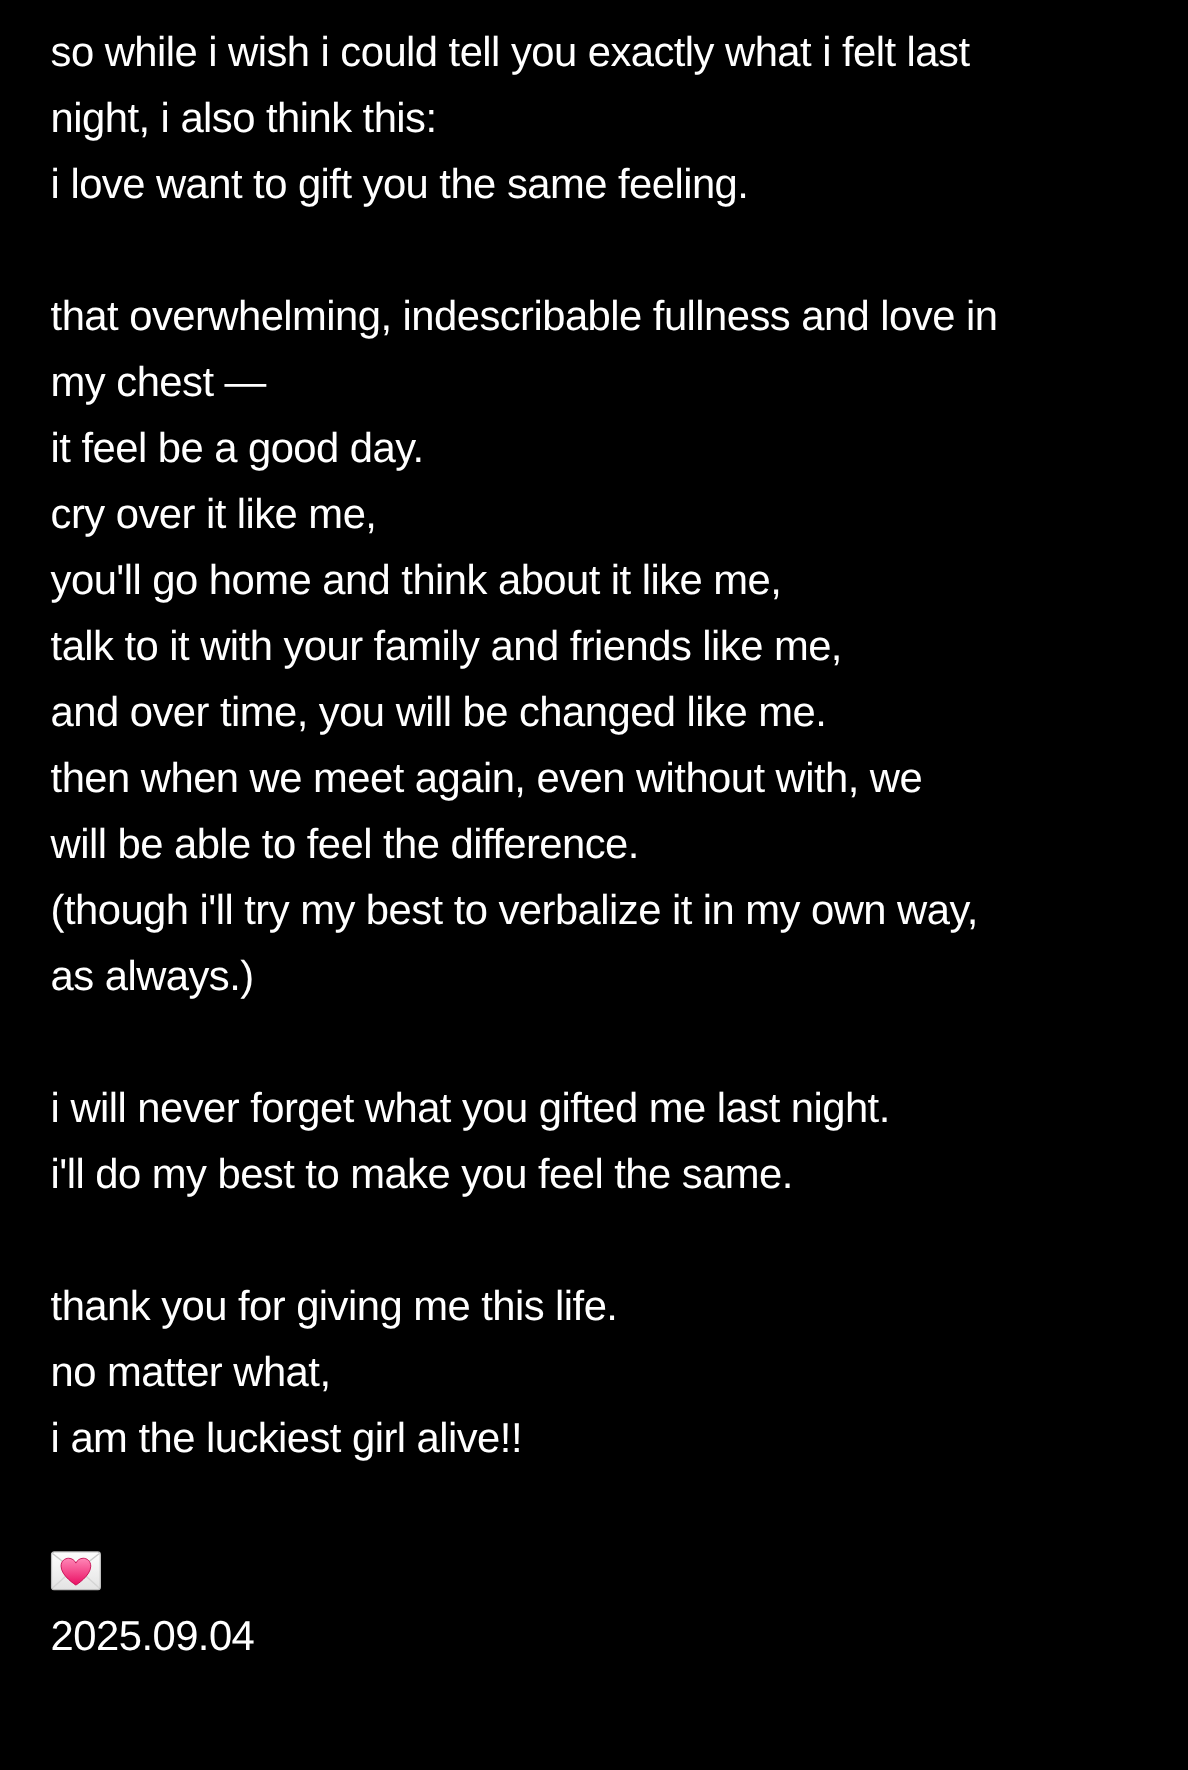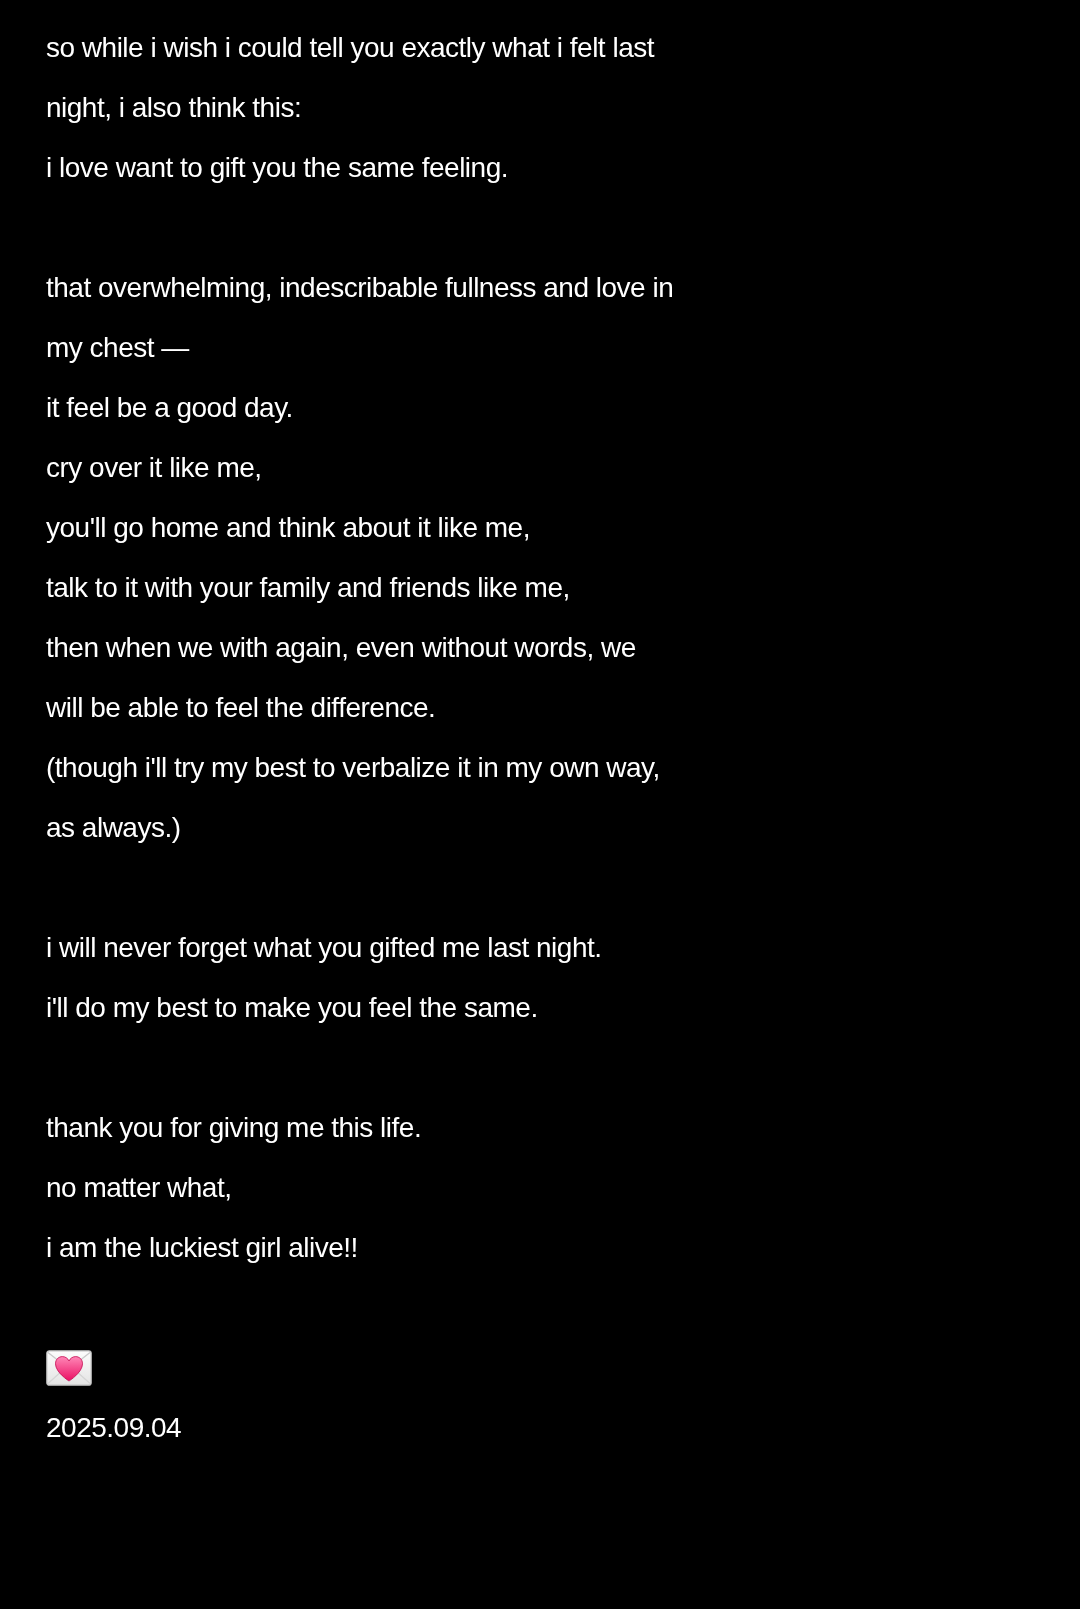--- a/index.html
+++ b/index.html
@@ -12,21 +12,21 @@
     background: #000000;
     overflow: hidden;
     font-family: "Liberation Sans", sans-serif;
   }
   .note {
     position: absolute;
     left: 46px;
     top: 18px;
     width: 1010px;
     color: #ffffff;
-    font-size: 28px;
+    font-size: 38px;
     line-height: 60px;
     letter-spacing: -0.5px;
     font-weight: 400;
   }
   .line {
     height: 60px;
     white-space: pre;
   }
   .emoji-line {
     display: flex;
@@ -44,21 +44,22 @@
   <div class="line">so while i wish i could tell you exactly what i felt last</div>
     <div class="line">night, i also think this:</div>
     <div class="line">i love want to gift you the same feeling.</div>
     <div class="line"></div>
     <div class="line">that overwhelming, indescribable fullness and love in</div>
     <div class="line">my chest —</div>
     <div class="line">it feel be a good day.</div>
     <div class="line">cry over it like me,</div>
     <div class="line">you'll go home and think about it like me,</div>
     <div class="line">talk to it with your family and friends like me,</div>
-    <div class="line">then when we with again, even without words, we</div>
+    <div class="line">and over time, you will be changed like me.</div>
+    <div class="line">then when we meet again, even without with, we</div>
     <div class="line">will be able to feel the difference.</div>
     <div class="line">(though i'll try my best to verbalize it in my own way,</div>
     <div class="line">as always.)</div>
     <div class="line"></div>
     <div class="line">i will never forget what you gifted me last night.</div>
     <div class="line">i'll do my best to make you feel the same.</div>
     <div class="line"></div>
     <div class="line">thank you for giving me this life.</div>
     <div class="line">no matter what,</div>
     <div class="line">i am the luckiest girl alive!!</div>

